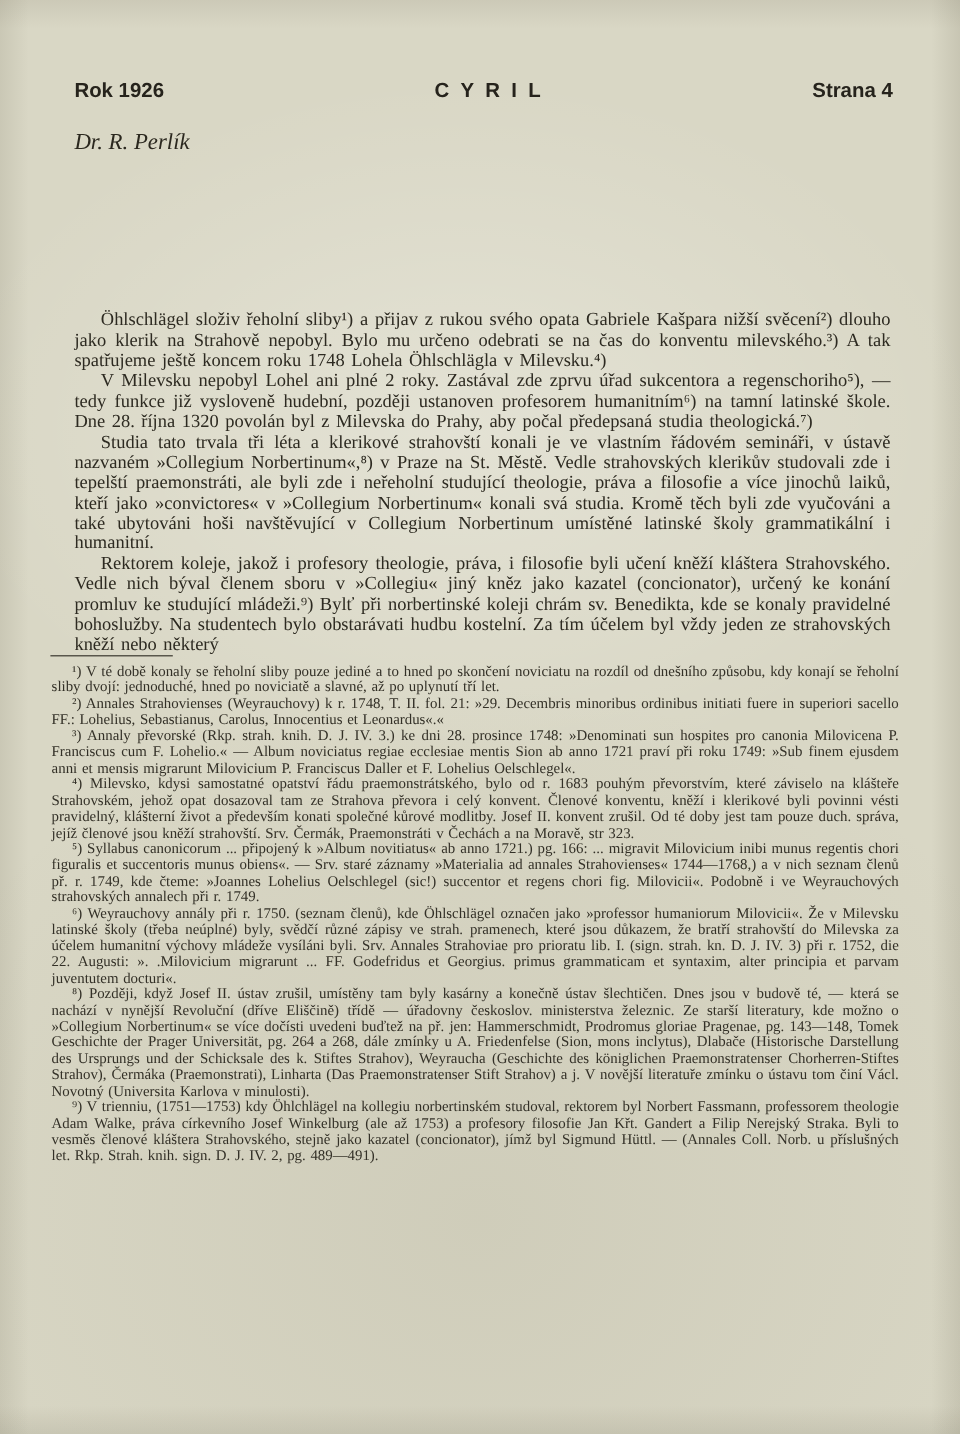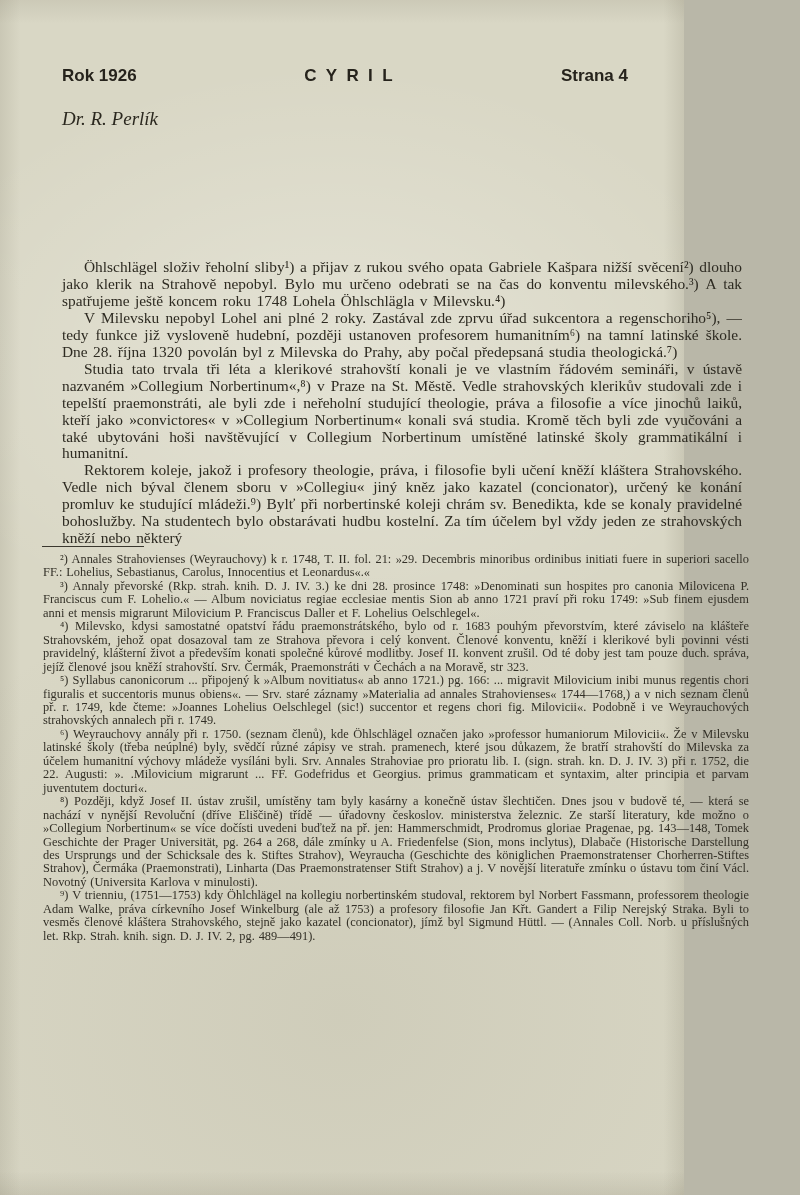--- a/index.html
+++ b/index.html
@@ -2,21 +2,21 @@
 <html lang="cs"><head>
 <meta charset="utf-8">
 <style>
   html,body{margin:0;padding:0;}
   body{
     width:800px;height:1195px;overflow:hidden;
     background:#b9b7a8;
     font-family:"Liberation Serif", serif;
   }
   .page{
-    position:relative;width:684px;height:1195px;box-sizing:border-box;
+    position:relative;width:800px;height:1195px;box-sizing:border-box;
     background-color:#d9d7c5;
     background-image:
       radial-gradient(ellipse 620px 420px at 48% 30%, rgba(255,255,252,0.28), rgba(255,255,252,0) 70%),
       radial-gradient(ellipse 700px 600px at 50% 85%, rgba(120,115,90,0.10), rgba(120,115,90,0) 75%),
       linear-gradient(90deg, rgba(110,105,85,0.14) 0, rgba(110,105,85,0) 3%, rgba(110,105,85,0) 97%, rgba(110,105,85,0.16) 100%),
       linear-gradient(180deg, rgba(110,105,85,0.12) 0, rgba(110,105,85,0) 2%, rgba(110,105,85,0) 98%, rgba(110,105,85,0.14) 100%);
     color:#2d2a22;
   }
   
   .masthead{
@@ -79,20 +79,21 @@
   <main class="article-body">
     <p>Öhlschlägel složiv řeholní sliby¹) a přijav z rukou svého opata Gabriele Kašpara nižší svěcení²) dlouho jako klerik na Strahově nepobyl. Bylo mu určeno odebrati se na čas do konventu milevského.³) A tak spatřujeme ještě koncem roku 1748 Lohela Öhlschlägla v Milevsku.⁴)</p>
     <p>V Milevsku nepobyl Lohel ani plné 2 roky. Zastával zde zprvu úřad sukcentora a regenschoriho⁵), — tedy funkce již vysloveně hudební, později ustanoven profesorem humanitním⁶) na tamní latinské škole. Dne 28. října 1320 povolán byl z Milevska do Prahy, aby počal předepsaná studia theologická.⁷)</p>
     <p>Studia tato trvala tři léta a klerikové strahovští konali je ve vlastním řádovém semináři, v ústavě nazvaném »Collegium Norbertinum«,⁸) v Praze na St. Městě. Vedle strahovských klerikův studovali zde i tepelští praemonstráti, ale byli zde i neřeholní studující theologie, práva a filosofie a více jinochů laiků, kteří jako »convictores« v »Collegium Norbertinum« konali svá studia. Kromě těch byli zde vyučováni a také ubytováni hoši navštěvující v Collegium Norbertinum umístěné latinské školy grammatikální i humanitní.</p>
     <p>Rektorem koleje, jakož i profesory theologie, práva, i filosofie byli učení kněží kláštera Strahovského. Vedle nich býval členem sboru v »Collegiu« jiný kněz jako kazatel (concionator), určený ke konání promluv ke studující mládeži.⁹) Bylť při norbertinské koleji chrám sv. Benedikta, kde se konaly pravidelné bohoslužby. Na studentech bylo obstarávati hudbu kostelní. Za tím účelem byl vždy jeden ze strahovských kněží nebo některý</p>
   </main>
 
   <div class="fn-rule"></div>
 
   <section class="footnotes">
+    <p>¹) V té době konaly se řeholní sliby pouze jediné a to hned po skončení noviciatu na rozdíl od dnešního způsobu, kdy konají se řeholní sliby dvojí: jednoduché, hned po noviciatě a slavné, až po uplynutí tří let.</p>
     <p>²) Annales Strahovienses (Weyrauchovy) k r. 1748, T. II. fol. 21: »29. Decembris minoribus ordinibus initiati fuere in superiori sacello FF.: Lohelius, Sebastianus, Carolus, Innocentius et Leonardus«.«</p>
     <p>³) Annaly převorské (Rkp. strah. knih. D. J. IV. 3.) ke dni 28. prosince 1748: »Denominati sun hospites pro canonia Milovicena P. Franciscus cum F. Lohelio.« — Album noviciatus regiae ecclesiae mentis Sion ab anno 1721 praví při roku 1749: »Sub finem ejusdem anni et mensis migrarunt Milovicium P. Franciscus Daller et F. Lohelius Oelschlegel«.</p>
     <p>⁴) Milevsko, kdysi samostatné opatství řádu praemonstrátského, bylo od r. 1683 pouhým převorstvím, které záviselo na klášteře Strahovském, jehož opat dosazoval tam ze Strahova převora i celý konvent. Členové konventu, kněží i klerikové byli povinni vésti pravidelný, klášterní život a především konati společné kůrové modlitby. Josef II. konvent zrušil. Od té doby jest tam pouze duch. správa, jejíž členové jsou kněží strahovští. Srv. Čermák, Praemonstráti v Čechách a na Moravě, str 323.</p>
     <p>⁵) Syllabus canonicorum ...  připojený k »Album novitiatus« ab anno 1721.) pg. 166: ... migravit Milovicium inibi munus regentis chori figuralis et succentoris munus obiens«. — Srv. staré záznamy »Materialia ad annales Strahovienses« 1744—1768,) a v nich seznam členů př. r. 1749, kde čteme: »Joannes Lohelius Oelschlegel (sic!) succentor et regens chori fig. Milovicii«. Podobně i ve Weyrauchových strahovských annalech při r. 1749.</p>
     <p>⁶) Weyrauchovy annály při r. 1750. (seznam členů), kde Öhlschlägel označen jako »professor humaniorum Milovicii«. Že v Milevsku latinské školy (třeba neúplné) byly, svědčí různé zápisy ve strah. pramenech, které jsou důkazem, že bratří strahovští do Milevska za účelem humanitní výchovy mládeže vysíláni byli. Srv. Annales Strahoviae pro prioratu lib. I. (sign. strah. kn. D. J. IV. 3) při r. 1752, die 22. Augusti: ». .Milovicium migrarunt ... FF. Godefridus et Georgius. primus grammaticam et syntaxim, alter principia et parvam juventutem docturi«.</p>
     <p>⁸) Později, když Josef II. ústav zrušil, umístěny tam byly kasárny a konečně ústav šlechtičen. Dnes jsou v budově té, — která se nachází v nynější Revoluční (dříve Eliščině) třídě — úřadovny českoslov. ministerstva železnic. Ze starší literatury, kde možno o »Collegium Norbertinum« se více dočísti uvedeni buďtež na př. jen: Hammerschmidt, Prodromus gloriae Pragenae, pg. 143—148, Tomek Geschichte der Prager Universität, pg. 264 a 268, dále zmínky u A. Friedenfelse (Sion, mons inclytus), Dlabače (Historische Darstellung des Ursprungs und der Schicksale des k. Stiftes Strahov), Weyraucha (Geschichte des königlichen Praemonstratenser Chorherren-Stiftes Strahov), Čermáka (Praemonstrati), Linharta (Das Praemonstratenser Stift Strahov) a j. V novější literatuře zmínku o ústavu tom činí Václ. Novotný (Universita Karlova v minulosti).</p>
     <p>⁹) V trienniu, (1751—1753) kdy Öhlchlägel na kollegiu norbertinském studoval, rektorem byl Norbert Fassmann, professorem theologie Adam Walke, práva církevního Josef Winkelburg (ale až 1753) a profesory filosofie Jan Křt. Gandert a Filip Nerejský Straka. Byli to vesměs členové kláštera Strahovského, stejně jako kazatel (concionator), jímž byl Sigmund Hüttl. — (Annales Coll. Norb. u příslušných let. Rkp. Strah. knih. sign. D. J. IV. 2, pg. 489—491).</p>
   </section>
 
 </div>

